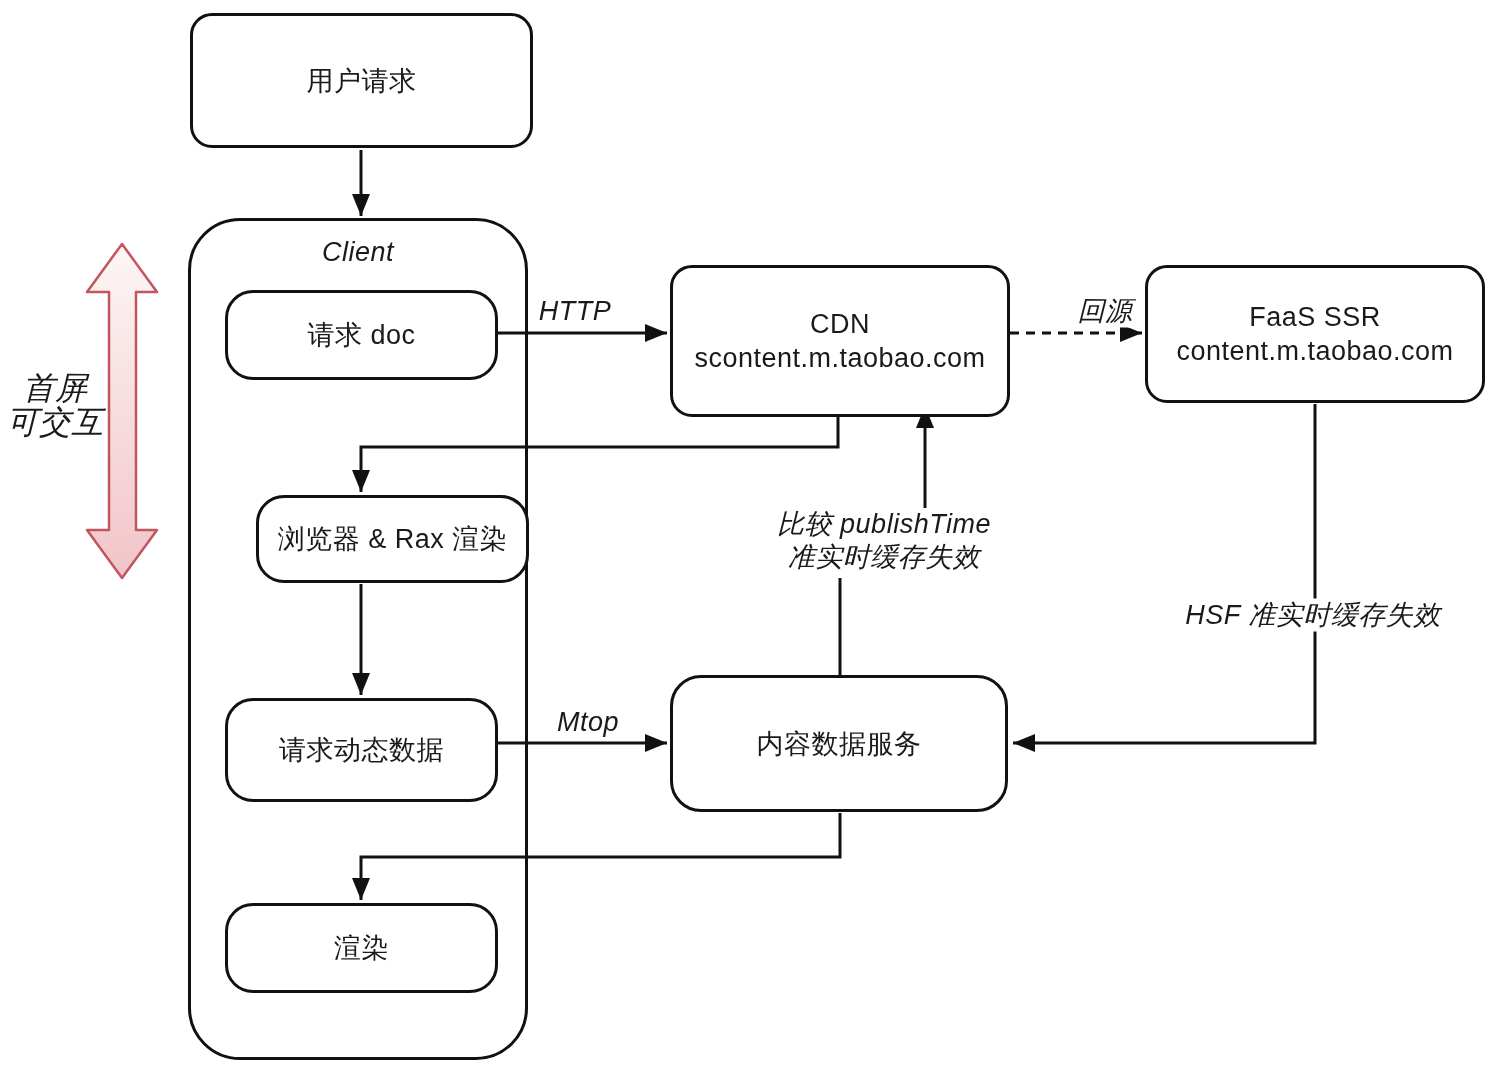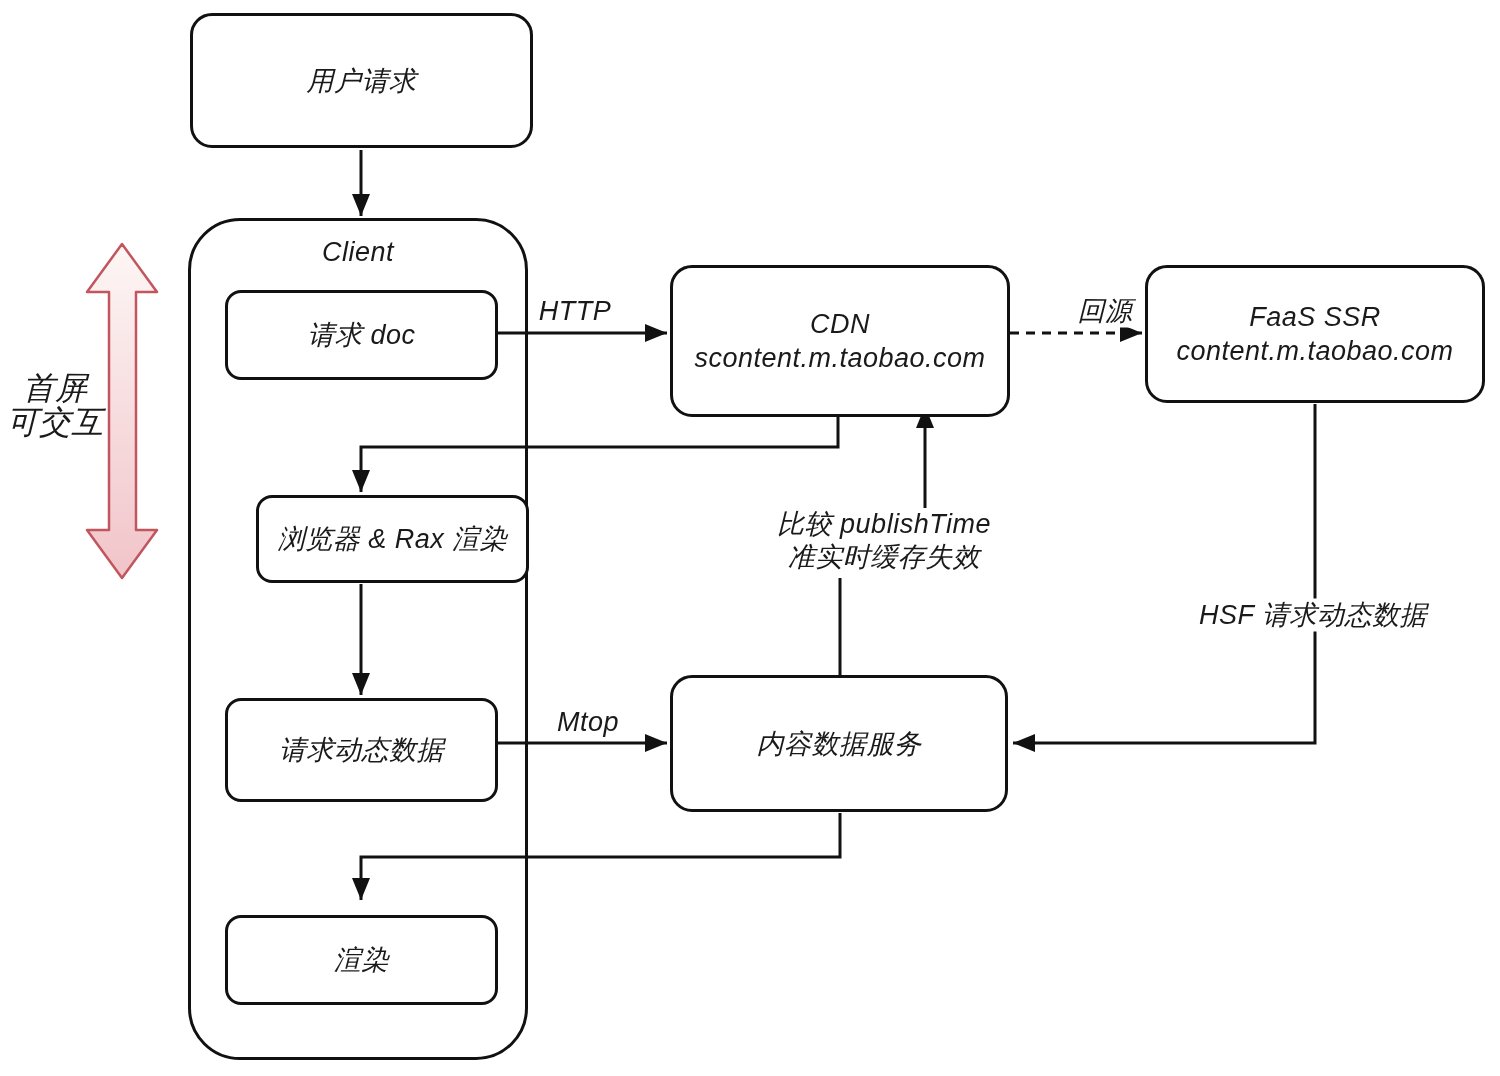--- a/index.html
+++ b/index.html
@@ -28,23 +28,22 @@
     background: #ffffff;
     display: flex;
     flex-direction: column;
     align-items: center;
     justify-content: center;
     text-align: left;
     z-index: 2;
     font-size: 27px;
     line-height: 34px;
     letter-spacing: 0.5px;
-    font-style: italic;
   }
-  .node.small { border-radius: 16px; }
+  .node.small { border-radius: 28px; }
   .node.medium { border-radius: 22px; }
   #client-container {
     position: absolute;
     box-sizing: border-box;
     border: 3px solid #111111;
     background: transparent;
     border-radius: 52px;
     z-index: 0;
   }
   .float-label {
@@ -59,24 +58,24 @@
     z-index: 3;
     letter-spacing: 0.5px;
     font-style: italic;
   }
   
   #user-request        { left: 190px;  top: 13px;  width: 343px; height: 135px; border-radius: 22px; }
   #client-container    { left: 188px;  top: 218px; width: 340px; height: 842px; }
   #request-doc         { left: 225px;  top: 290px; width: 273px; height: 90px; }
   #browser-rax         { left: 225px;  top: 495px; width: 273px; height: 88px; margin-left: 31px; }
   #request-dynamic     { left: 225px;  top: 698px; width: 273px; height: 104px; }
-  #render-node         { left: 225px;  top: 903px; width: 273px; height: 90px; margin-top: 12px; }
+  #render-node         { left: 225px;  top: 903px; width: 273px; height: 90px; }
   #cdn-node            { left: 670px;  top: 265px; width: 340px; height: 152px; }
   #faas-node           { left: 1145px; top: 265px; width: 340px; height: 138px; }
-  #content-service     { left: 670px;  top: 675px; width: 338px; height: 137px; }
+  #content-service     { left: 670px;  top: 675px; width: 338px; height: 137px; border-radius: 31px; }
   
   #client-label        { left: 358px;  top: 252px; background: transparent; }
   #http-label          { left: 575px;  top: 311px; }
   #origin-label        { left: 1077px; top: 311px; margin-left: 28px; }
   #mtop-label          { left: 588px;  top: 722px; }
   #publishtime-label   { left: 884px;  top: 541px; }
   #hsf-label           { left: 1313px; top: 615px; }
   #screen-annotation   { left: 55px;   top: 405px; font-size: 32px; line-height: 34px; background: transparent; }
 </style>
 </head>
@@ -159,20 +158,20 @@
 
   <div class="float-label" id="origin-label">回源</div>
 
   <div class="float-label" id="mtop-label">Mtop</div>
 
   <div class="float-label" id="publishtime-label">
     <div>比较 publishTime</div>
     <div>准实时缓存失效</div>
   </div>
 
-  <div class="float-label" id="hsf-label">HSF 请求动态数据</div>
+  <div class="float-label" id="hsf-label">HSF 准实时缓存失效</div>
 
   <div class="float-label" id="screen-annotation">
     <div>首屏</div>
     <div>可交互</div>
   </div>
 
 </div>
 
 </body></html>

